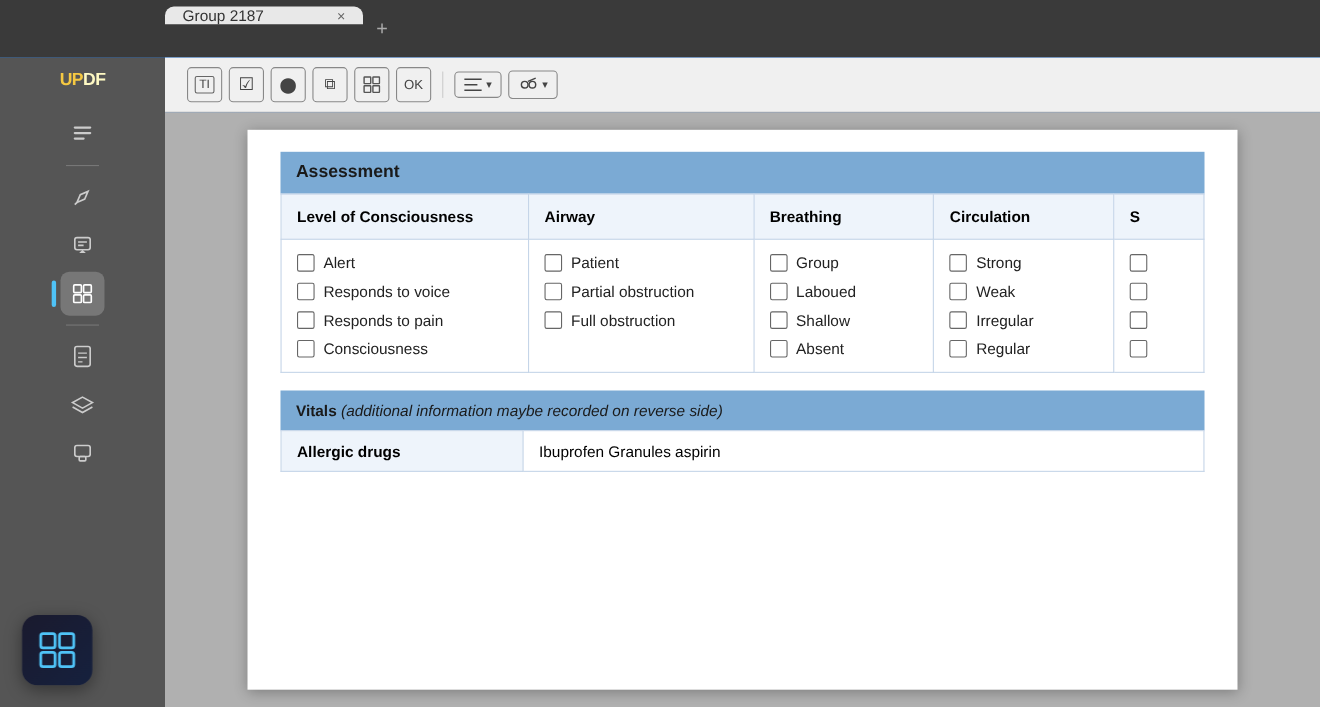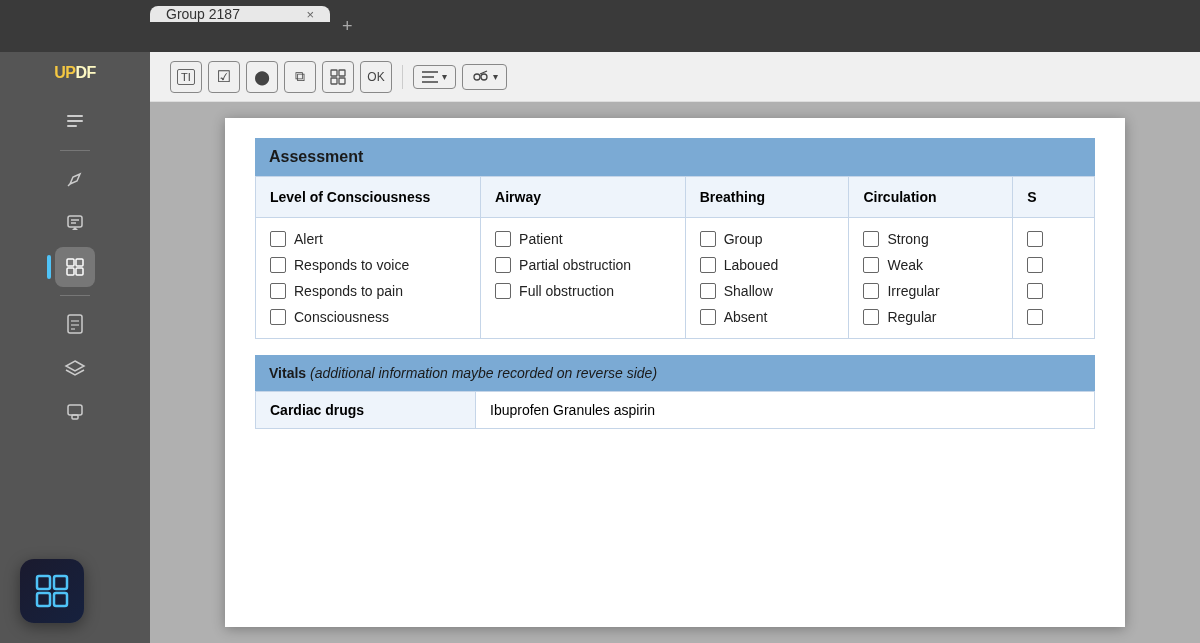--- a/index.html
+++ b/index.html
@@ -491,21 +491,21 @@
         </div>
 
         <div class="vitals-section">
           <div class="vitals-header">
             <strong>Vitals</strong>
             <em>  (additional information maybe recorded on reverse side)</em>
           </div>
           <table class="vitals-table">
             <tbody>
                 <tr>
-              <td>Cardiac drugs</td>
+              <td>Allergic drugs</td>
               <td>Ibuprofen Granules  aspirin</td>
             </tr>
           </tbody>
             </table>
         </div>
 
       </div>
     </div>
   </div>
 

